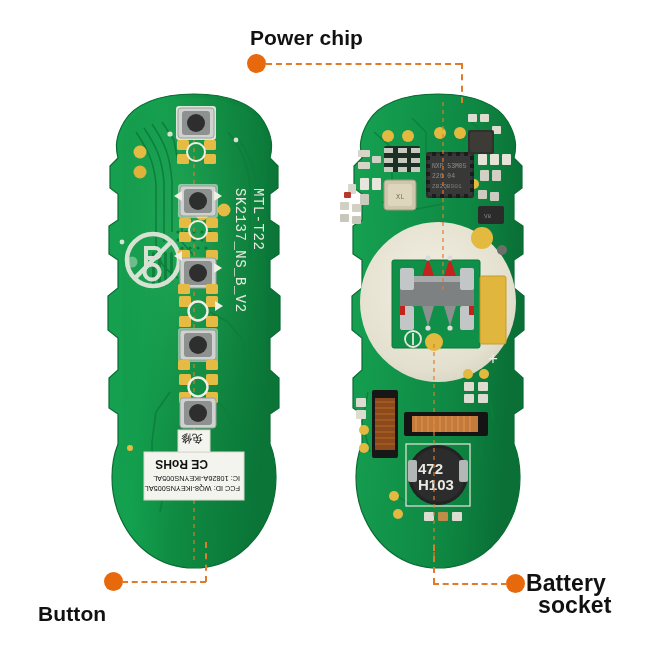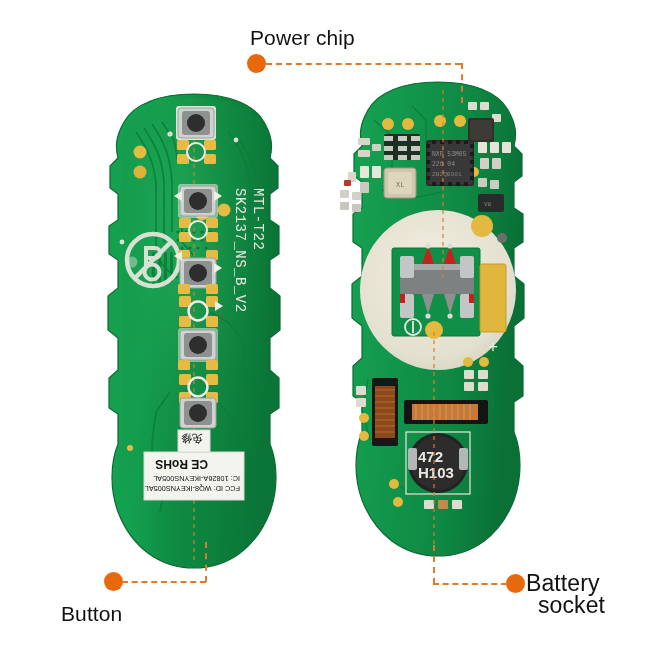--- a/index.html
+++ b/index.html
@@ -2,23 +2,23 @@
 <html><head>
 <meta charset="utf-8">
 <style>
   html,body{margin:0;padding:0;background:#ffffff;}
   body{width:650px;height:650px;position:relative;overflow:hidden;
        font-family:"Liberation Sans","DejaVu Sans",sans-serif;}
 
   .stage{position:absolute;inset:0;width:650px;height:650px;background:#fff;}
 
   
-  .callout-label{position:absolute;color:#111;font-weight:400;letter-spacing:.1px;}
+  .callout-label{position:absolute;color:#111;font-weight:700;letter-spacing:.1px;}
   #label-power{left:250px;top:26px;font-size:21px;}
-  #label-button{left:61px;top:602px;font-size:21px;text-align:right;}
+  #label-button{left:38px;top:602px;font-size:21px;text-align:right;}
   #label-battery{left:526px;top:572px;font-size:23px;line-height:22px;}
   #label-battery .ln{display:block;}
   #label-battery .ln2{margin-left:12px;}
 
   .dot{position:absolute;width:19px;height:19px;border-radius:50%;background:#e8690b;}
   #dot-power{left:247px;top:54px;}
   #dot-button{left:104px;top:572px;}
   #dot-battery{left:506px;top:574px;}
 
   .dash-h{position:absolute;height:0;border-top:2px dashed #e07b2c;}
@@ -216,21 +216,21 @@
         <rect x="-16" y="24" width="32" height="22" fill="#f4f4ef" stroke="#d9d9d0"></rect>
         <text x="-46" y="-10" font-family="Liberation Sans, sans-serif" font-size="7.3" fill="#111">FCC ID: WQ8-IKEYNS005AL</text>
         <text x="-46" y="0" font-family="Liberation Sans, sans-serif" font-size="7.3" fill="#111">IC: 10826A-IKEYNS005AL</text>
         <text x="-14" y="16" font-family="Liberation Sans, sans-serif" font-size="12" font-weight="700" fill="#111">CE</text>
         <text x="6" y="16" font-family="Liberation Sans, sans-serif" font-size="12" font-weight="700" fill="#111">RoHS</text>
         <text x="-9" y="41" font-family="DejaVu Sans, sans-serif" font-size="11" fill="#111">免修</text>
       </g>
     </svg>
   </div>
 
-  <div class="board" id="board-right" style="left:322px;top:80px;">
+  <div class="board" id="board-right" style="left:322px;top:92px;">
     <svg width="232" height="478" viewBox="0 0 232 478">
       <defs>
         <linearGradient id="gR" x1="0" y1="0" x2="1" y2="0.2">
           <stop offset="0" stop-color="#17a352"></stop>
           <stop offset="0.35" stop-color="#12954b"></stop>
           <stop offset="0.7" stop-color="#0e8742"></stop>
           <stop offset="1" stop-color="#0a7036"></stop>
         </linearGradient>
         <radialGradient id="cream" cx="0.45" cy="0.4" r="0.65">
           <stop offset="0" stop-color="#f2efe2"></stop>

